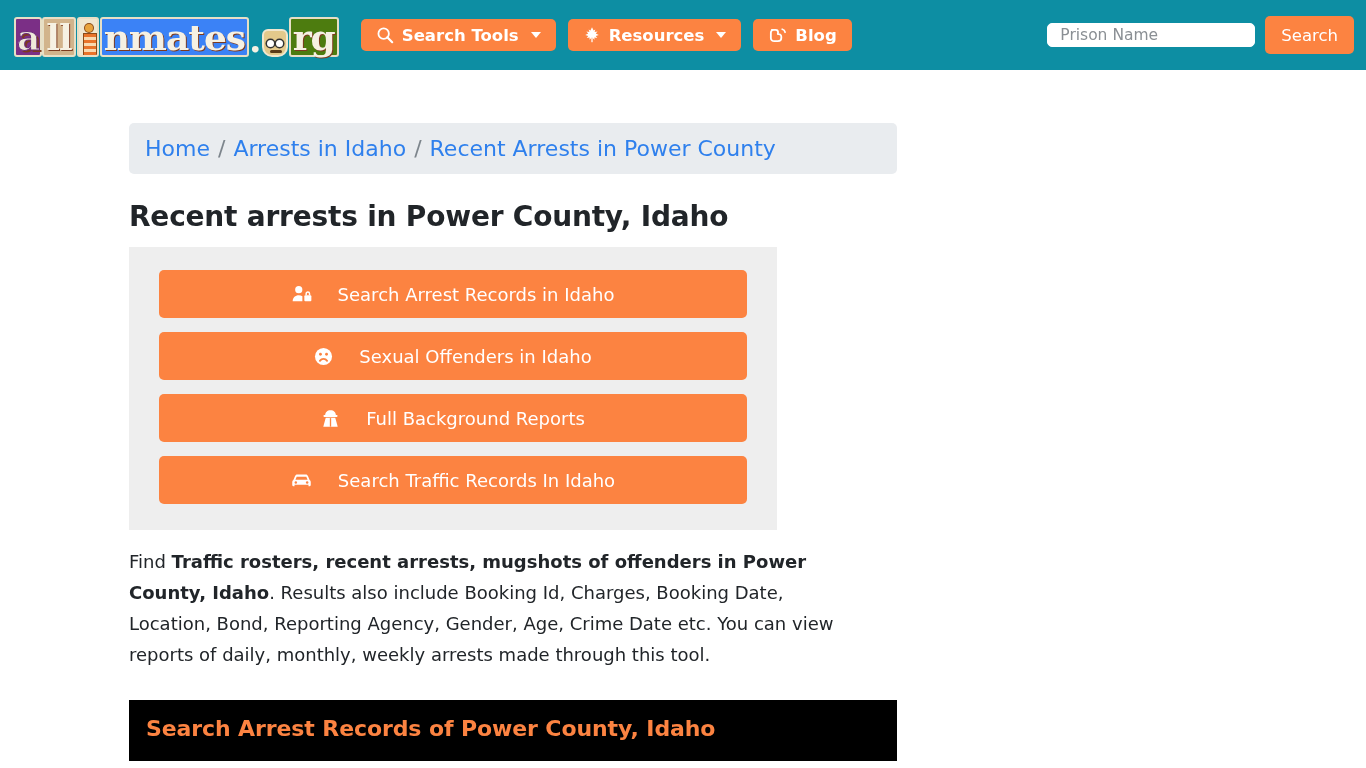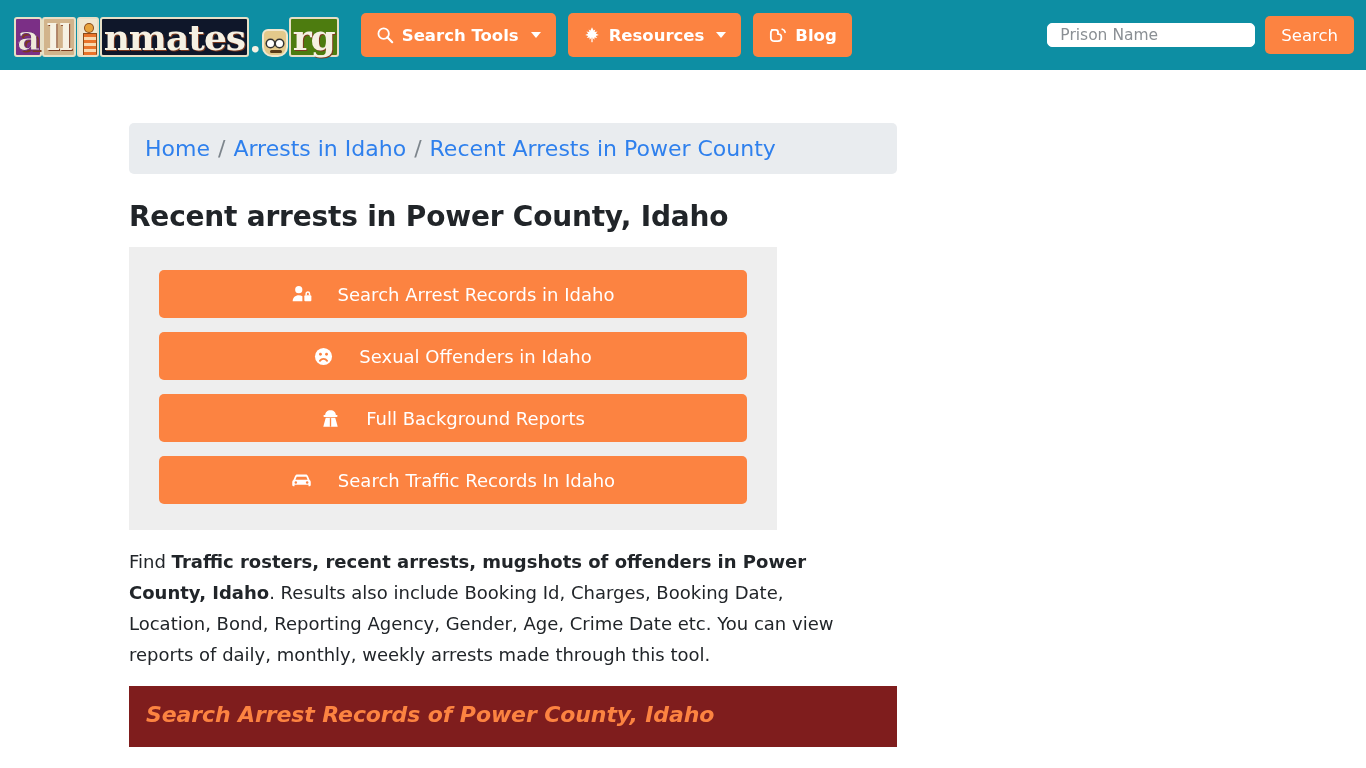--- a/index.html
+++ b/index.html
@@ -57,21 +57,21 @@
     width: 8px; height: 8px; border-radius: 50%;
     background: #e8a33d; box-shadow: 0 0 0 1px #8a4a18;
   }
   .lg-i-box::after {
     content: "";
     position: absolute; left: 4px; top: 14px;
     width: 12px; height: 22px;
     background: repeating-linear-gradient(180deg,#e8732a 0 3px,#f7d9b0 3px 6px);
     border: 1px solid #8a4a18;
   }
-  .lg-rest { color: #f6f1e3; background: #0f172a; border: 2px solid #e7dfc6; border-radius: 3px; padding: 0 2px; text-shadow: 1px 1px 0 #7d3b1f; }
+  .lg-rest { color: #f6f1e3; background: #3b82f6; border: 2px solid #e7dfc6; border-radius: 3px; padding: 0 2px; text-shadow: 1px 1px 0 #7d3b1f; }
   .lg-dot { color: #f6f1e3; }
   .lg-o-face {
     width: 26px; height: 28px;
     display: inline-block;
     position: relative;
     background: #e3c98b;
     border: 2px solid #f1e7cf;
     border-radius: 6px 6px 10px 10px;
     margin: 0 1px;
     vertical-align: -4px;
@@ -88,21 +88,21 @@
     width: 12px; height: 3px; background: #5a3a18; border-radius: 2px;
   }
   .lg-rg { color: #f6f1e3; background: #4d7c0f; border: 2px solid #e7dfc6; border-radius: 3px; padding: 0 2px; text-shadow: 1px 1px 0 #7d3b1f; }
 
   .nav-btns { display: flex; align-items: center; gap: 12px; }
   .nav-btn {
     background: #fc8341;
     color: #ffffff;
     border: none;
     border-radius: 5px;
-    height: 44px;
+    height: 32px;
     padding: 0 15px;
     font-size: 16.5px;
     font-weight: 600;
     display: flex;
     align-items: center;
     gap: 8px;
     cursor: pointer;
     font-family: "DejaVu Sans", "Liberation Sans", sans-serif;
     white-space: nowrap;
   }
@@ -201,25 +201,24 @@
   p.lead-text {
     font-size: 18px;
     line-height: 31px;
     color: #212529;
     margin: 16px 0 0 0;
     width: 740px;
   }
   p.lead-text b { font-weight: bold; }
 
   .section-box {
-    background: #7f1d1d;
-    margin-top: 16px;
+    background: #000000;
+    margin-top: 30px;
     width: 768px;
     padding: 16px 17px 20px 17px;
-    font-style: italic;
   }
   h2.section-title {
     font-size: 22px;
     font-weight: 600;
     color: #fc8341;
     margin: 0;
     letter-spacing: -0.1px;
   }
 </style>
 </head>

